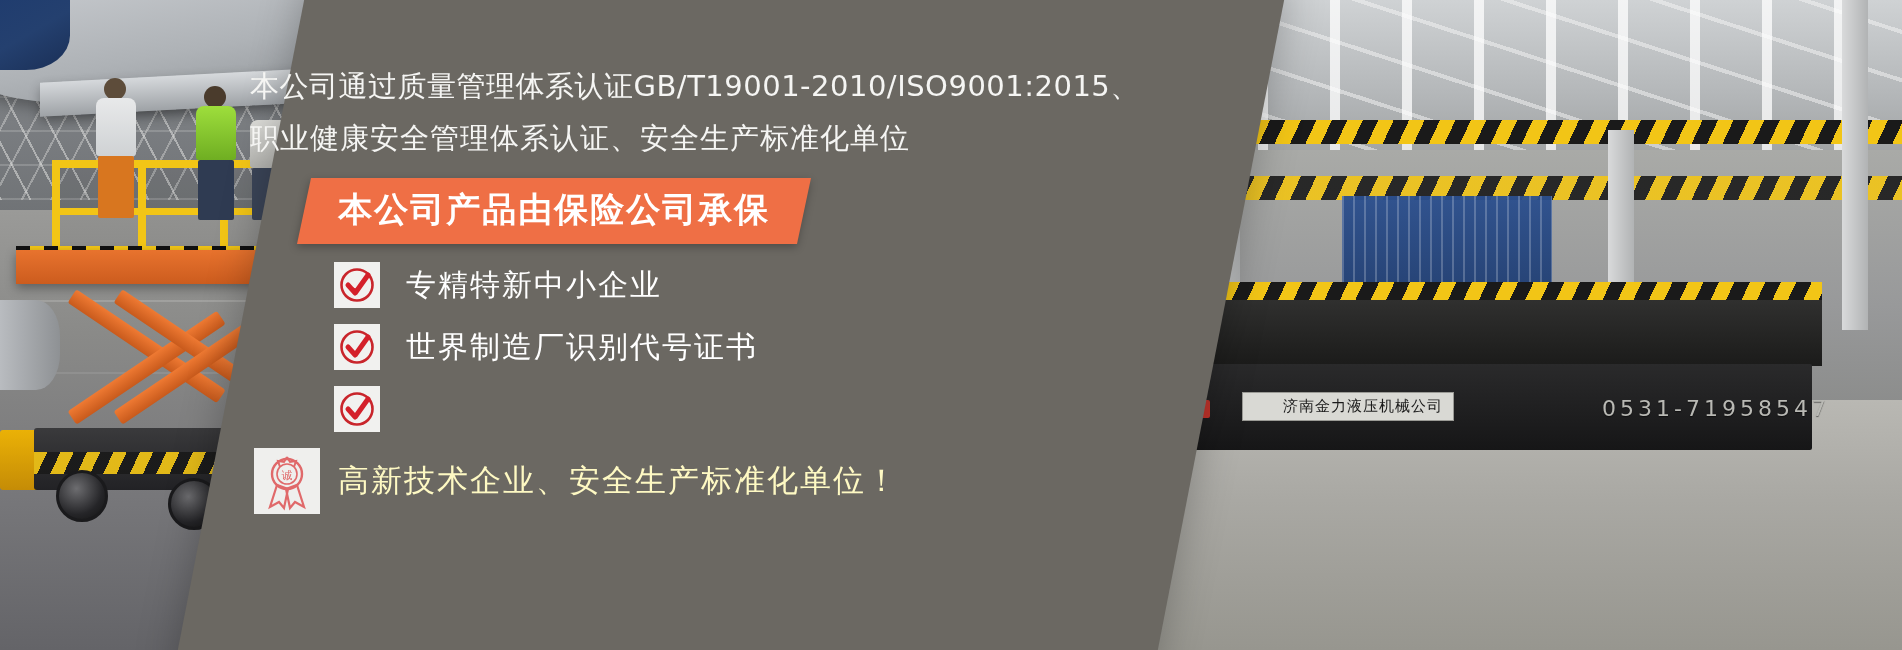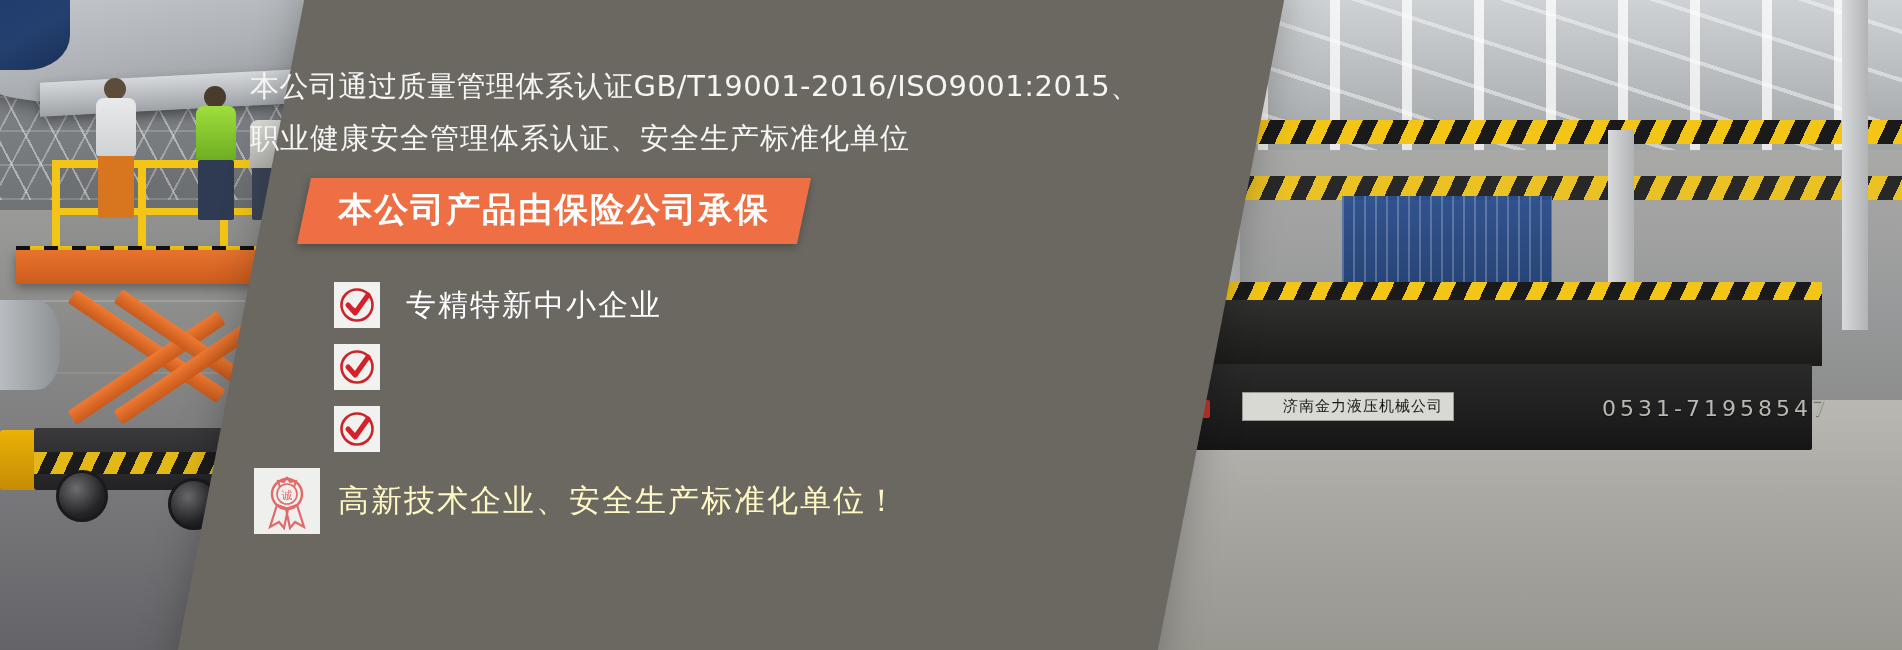--- a/index.html
+++ b/index.html
@@ -253,21 +253,21 @@
   .ribbon span {
     display: block;
     transform: skewX(12deg);
     font-size: 34px;
     font-weight: bold;
     color: #ffffff;
     letter-spacing: 2px;
     white-space: nowrap;
   }
 
-  .list { margin-top: 38px; }
+  .list { margin-top: 18px; }
   .list-row {
     display: flex;
     align-items: center;
     margin: 0 0 16px 84px;
   }
   .chk {
     width: 46px; height: 46px;
     background: #f1f1ef;
     flex: 0 0 auto;
     position: relative;
@@ -387,21 +387,21 @@
     <div class="pr-plate" style="left:200px;padding-left:40px;">济南金力液压机械公司</div>
     <div class="pr-code" style="left:560px;top:396px;">0531-71958547</div>
   </div>
 
   <div class="panel">
     <div class="panel-inner"></div>
   </div>
 
   <div class="content">
 
-    <div class="headline">本公司通过质量管理体系认证GB/T19001-2016/ISO9001:2015、</div>
+    <div class="headline">本公司通过质量管理体系认证GB/T19001-2010/ISO9001:2015、</div>
     <div class="headline l2">职业健康安全管理体系认证、安全生产标准化单位</div>
 
     <div class="ribbon">
       <span>本公司产品由保险公司承保</span>
     </div>
 
     <div class="list">
 
       <div class="list-row">
         <div class="chk">
@@ -414,20 +414,21 @@
         <div class="list-text">专精特新中小企业</div>
       </div>
 
       <div class="list-row">
         <div class="chk">
           <svg width="40" height="40" viewBox="0 0 40 40" aria-hidden="true">
             <circle cx="20" cy="20" r="15.5" fill="none" stroke="#c9252b" stroke-width="2.6"></circle>
             <path d="M11 20 L18.2 28 L31 10" fill="none" stroke="#d4202a" stroke-width="5" stroke-linecap="round" stroke-linejoin="round"></path>
           </svg>
         </div>
+        <div class="list-text">世界制造厂识别代号证书</div>
       </div>
 
       <div class="list-row">
         <div class="chk">
           <svg width="40" height="40" viewBox="0 0 40 40" aria-hidden="true">
             <circle cx="20" cy="20" r="15.5" fill="none" stroke="#c9252b" stroke-width="2.6"></circle>
             <path d="M11 20 L18.2 28 L31 10" fill="none" stroke="#d4202a" stroke-width="5" stroke-linecap="round" stroke-linejoin="round"></path>
           </svg>
         </div>
       </div>

